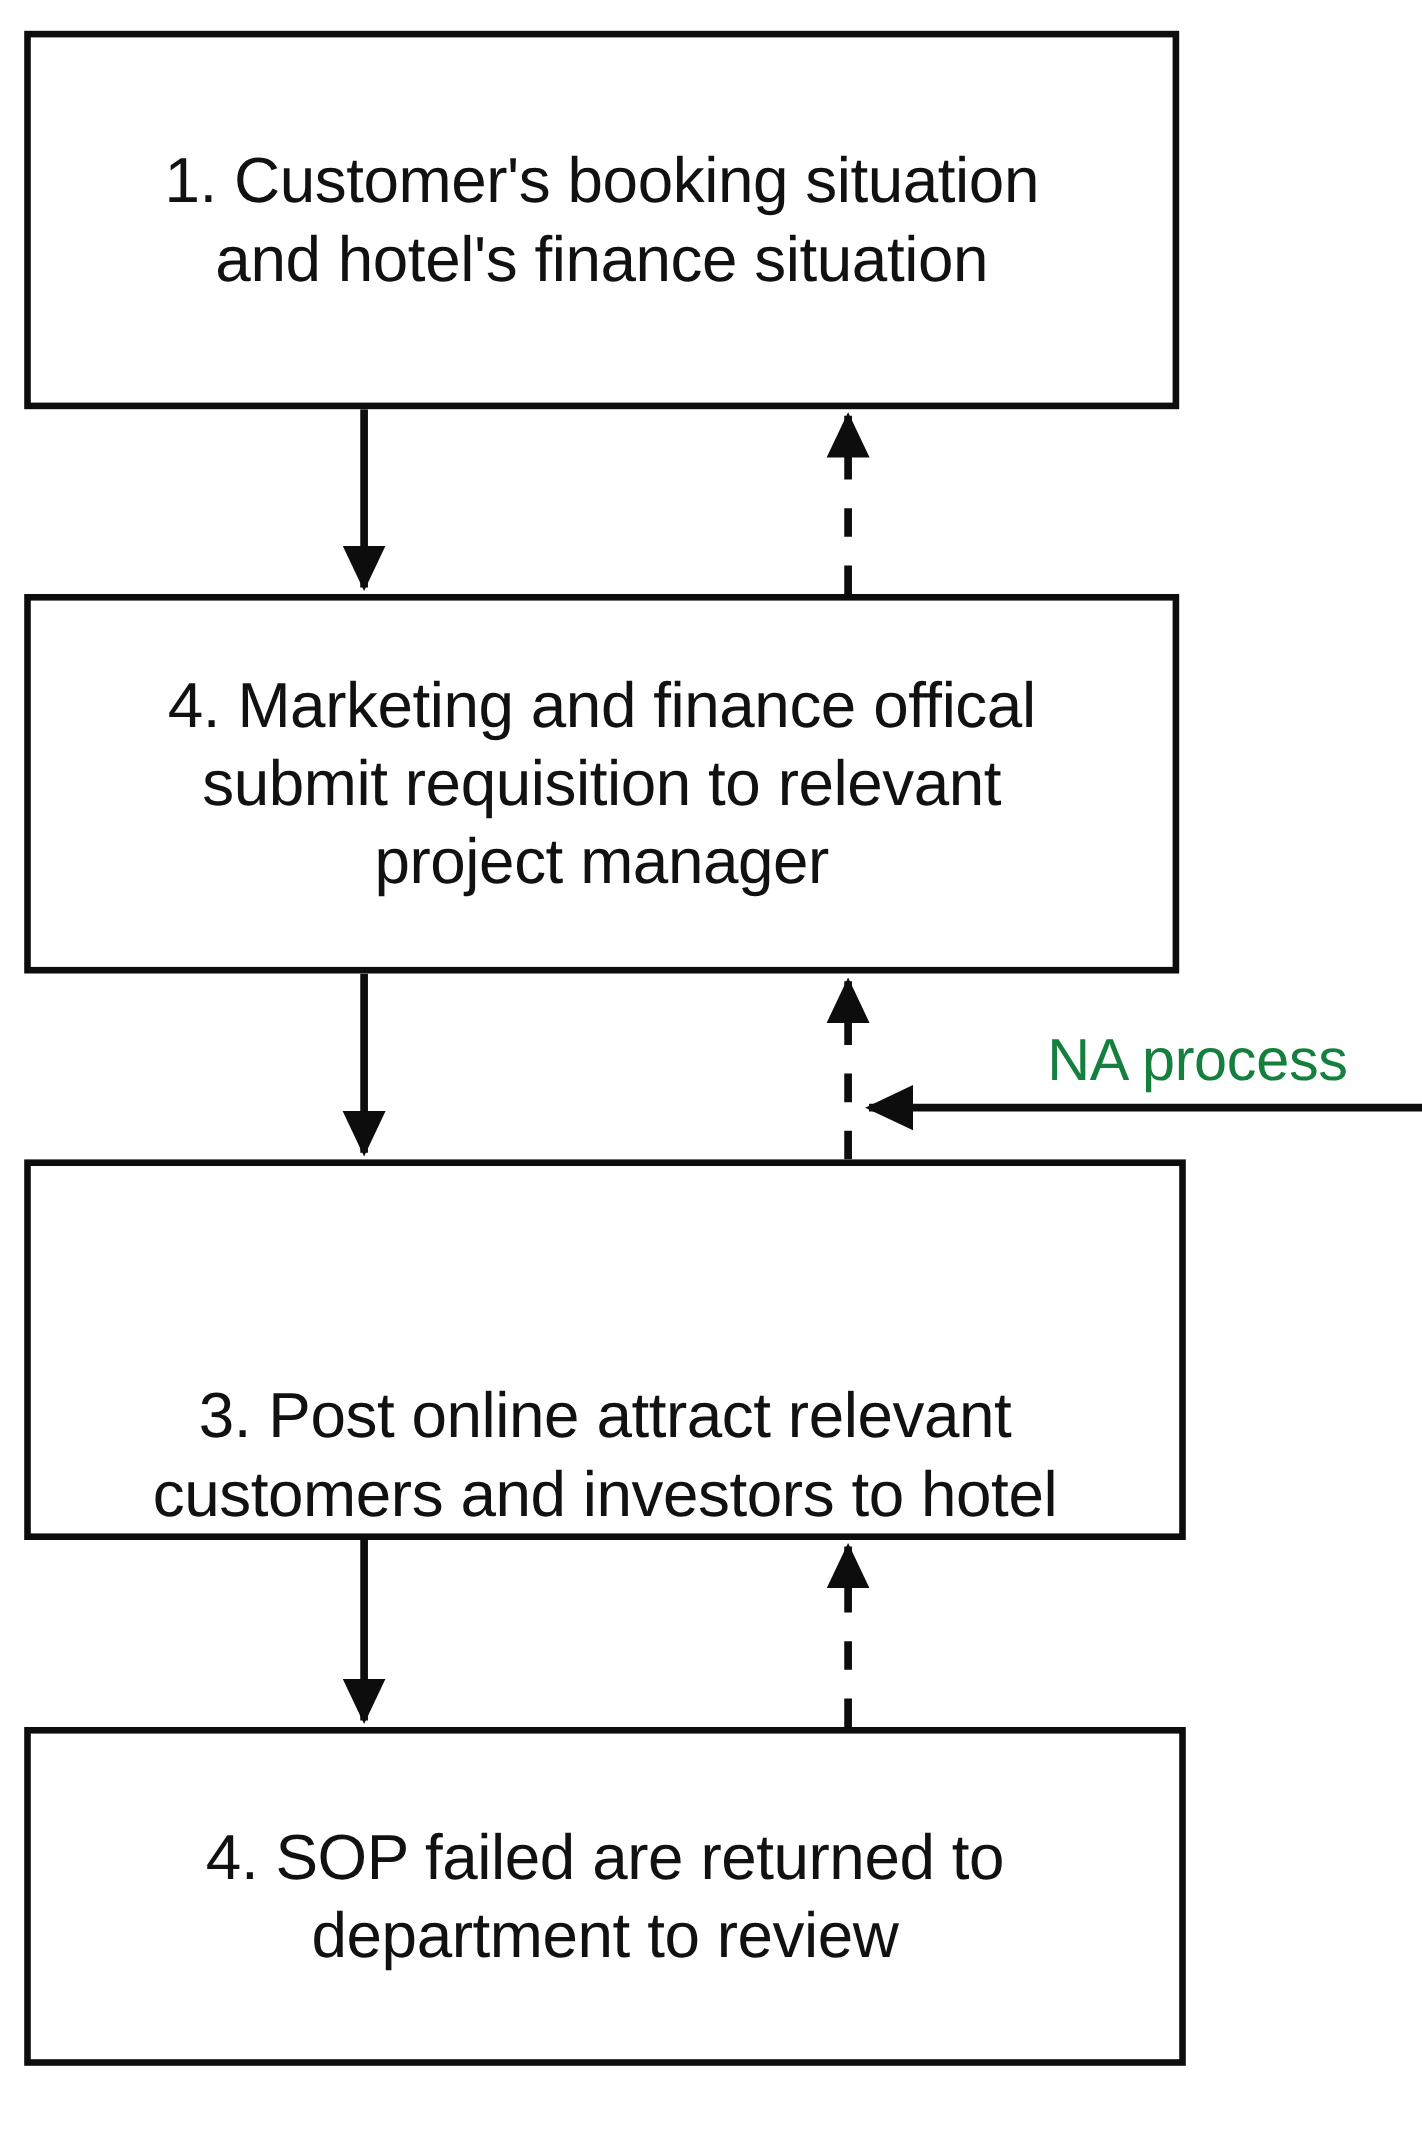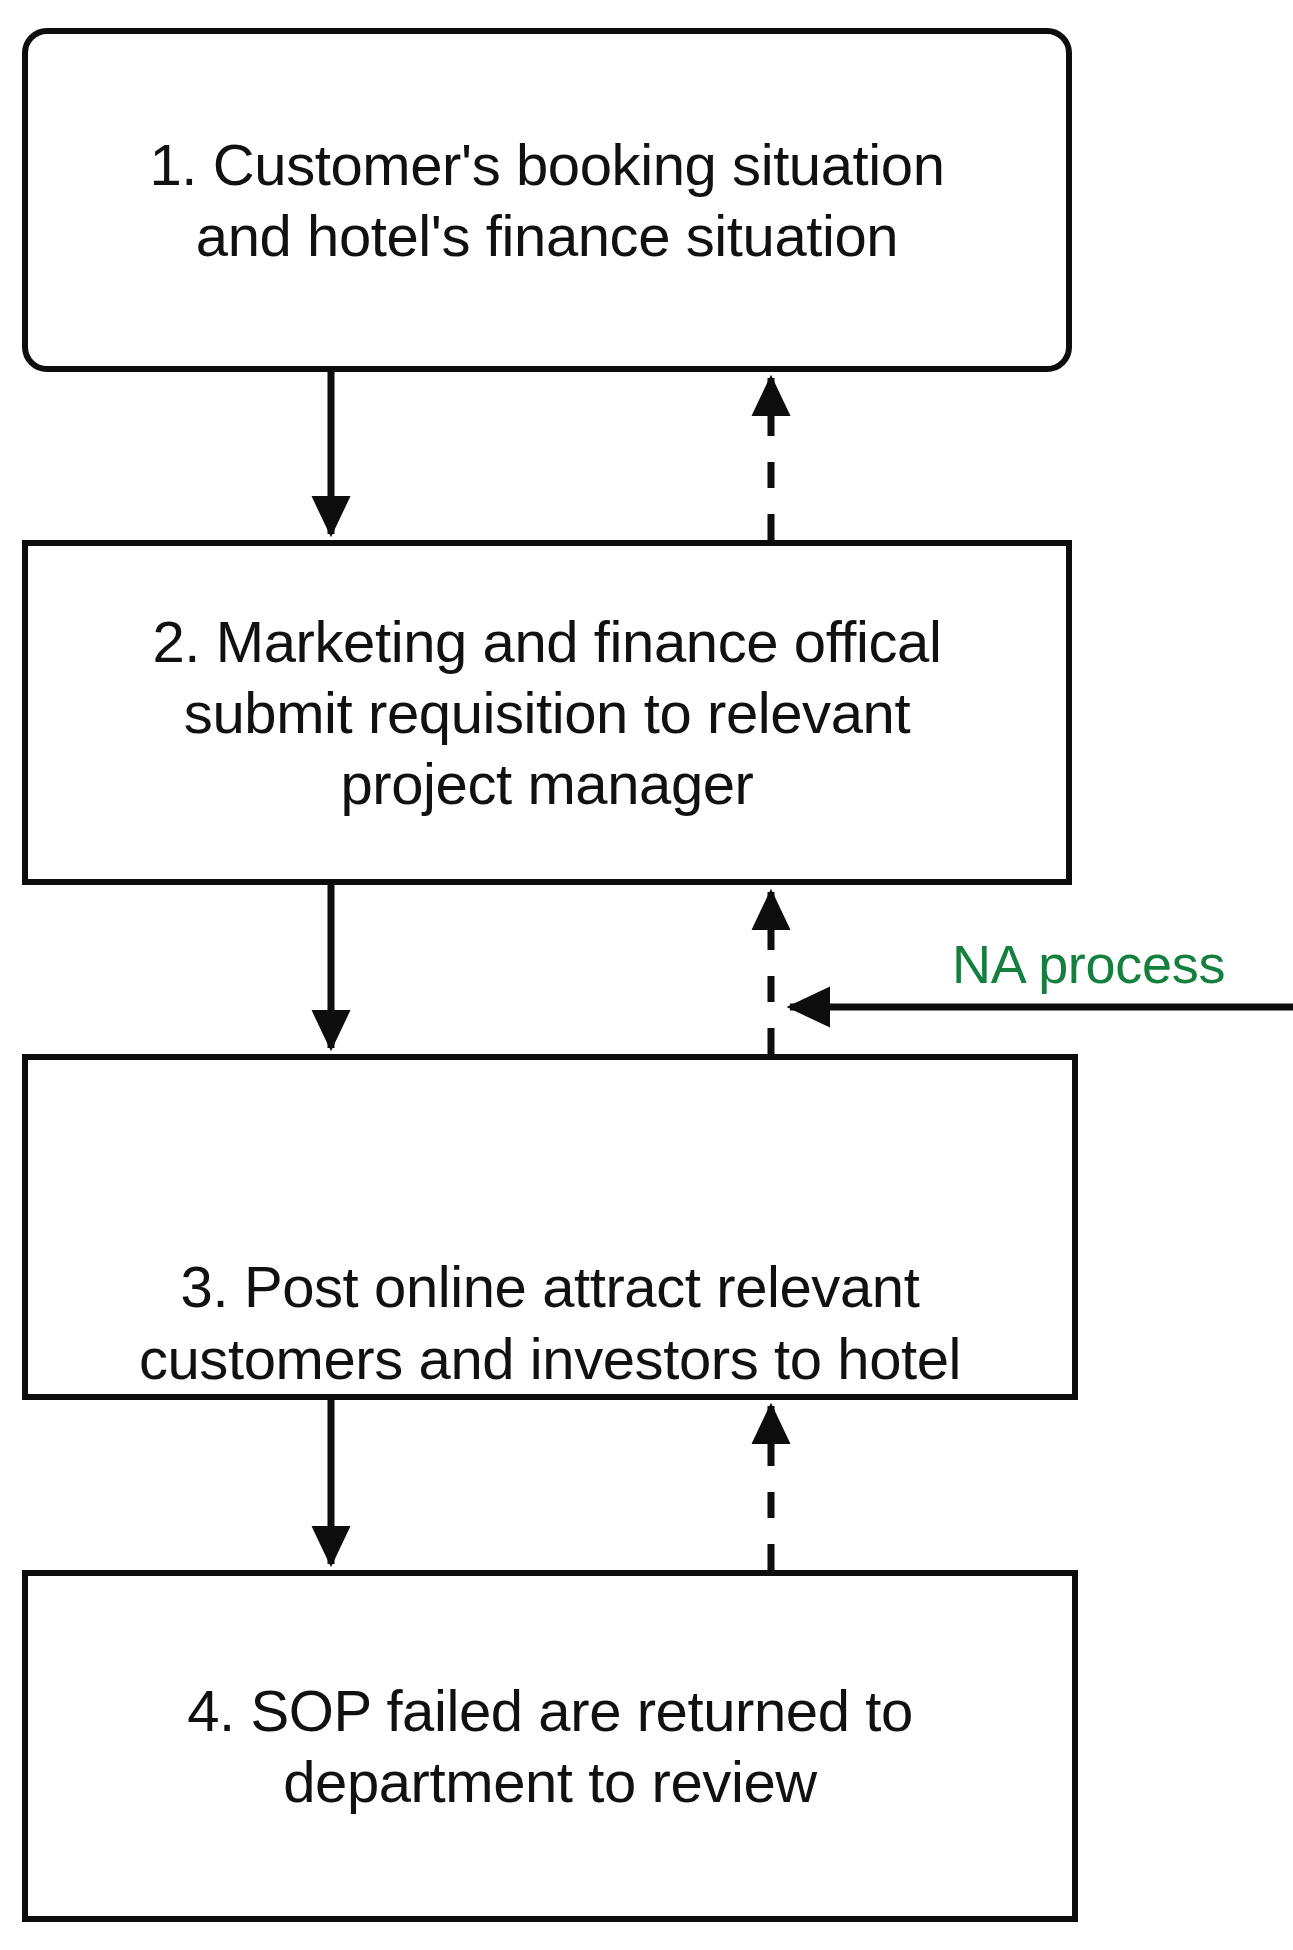--- a/index.html
+++ b/index.html
@@ -38,24 +38,24 @@
   }
   .node-label {
     font-family: "Liberation Sans", sans-serif;
     font-size: 58px;
     line-height: 1.23;
     color: #111111;
     letter-spacing: -0.4px;
     padding: 0 26px;
     white-space: pre-line;
   }
-  #node-1 { left: 22px;  top: 28px;   width: 1050px; height: 344px; border-radius: 25px; }
+  #node-1 { left: 22px;  top: 28px;   width: 1050px; height: 344px; }
   #node-2 { left: 22px;  top: 540px;  width: 1050px; height: 345px; }
   #node-3 { left: 22px;  top: 1054px; width: 1056px; height: 346px; align-items: flex-end; }
-  #node-4 { left: 22px;  top: 1570px; width: 1056px; height: 352px; }
+  #node-4 { left: 22px;  top: 1570px; width: 1056px; height: 308px; }
 
   .edge-annotation {
     position: absolute;
     font-family: Liberation Sans, sans-serif;
     font-size: 54px;
     color: #15803d;
     letter-spacing: -0.3px;
     white-space: nowrap;
     z-index: 3;
   }
@@ -93,21 +93,21 @@
 
     <line x1="771" y1="1570" x2="771" y2="1406" stroke="#0d0d0d" stroke-width="7" stroke-dasharray="26 26" marker-end="url(#arrow-dashed)"></line>
   </svg>
 
   <div class="node-box" id="node-1">
     <span class="node-label">1. Customer's booking situation
 and hotel's finance situation</span>
   </div>
 
   <div class="node-box" id="node-2">
-    <span class="node-label">2. Marketing and finance offical
+    <span class="node-label">4. Marketing and finance offical
 submit requisition to relevant
 project manager</span>
   </div>
 
   <div class="node-box" id="node-3">
     <span class="node-label">3. Post online attract relevant
 customers and investors to hotel</span>
   </div>
 
   <div class="node-box" id="node-4">

